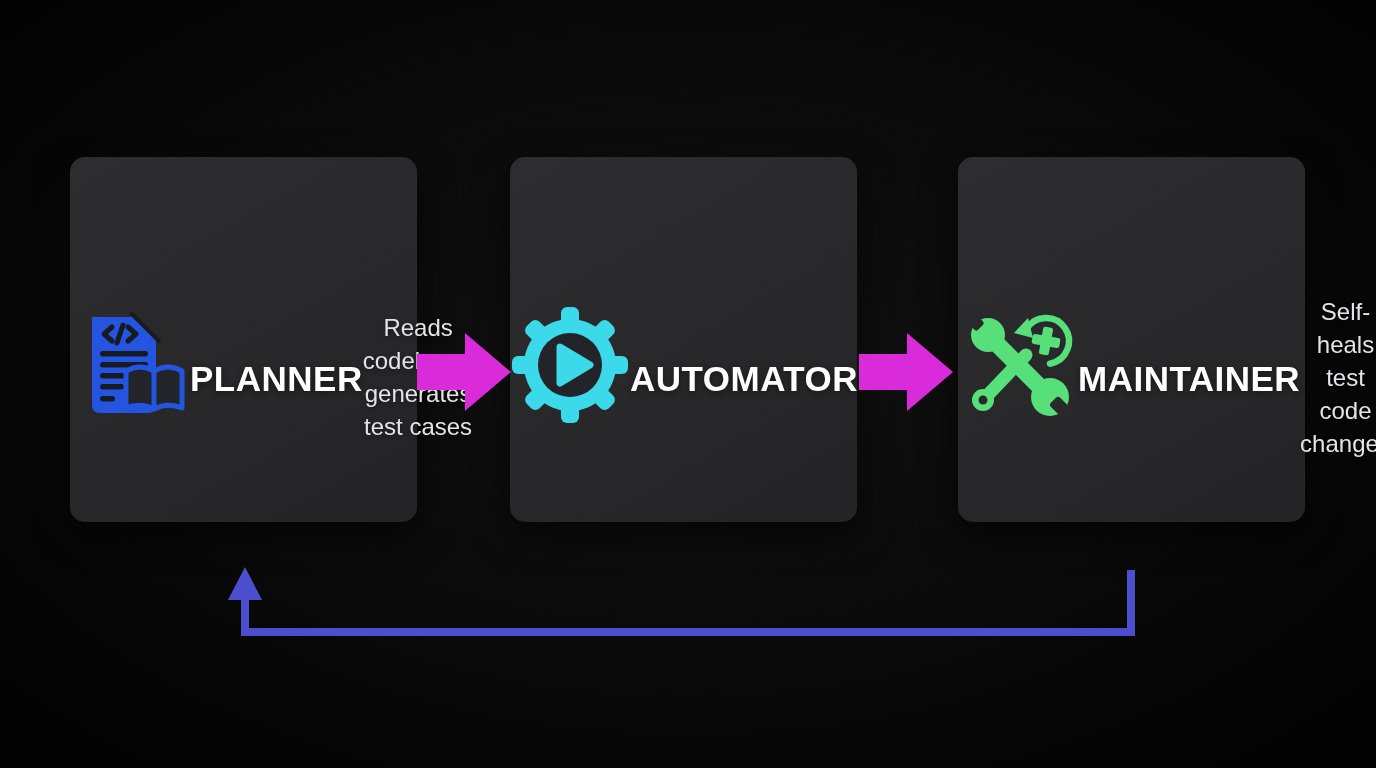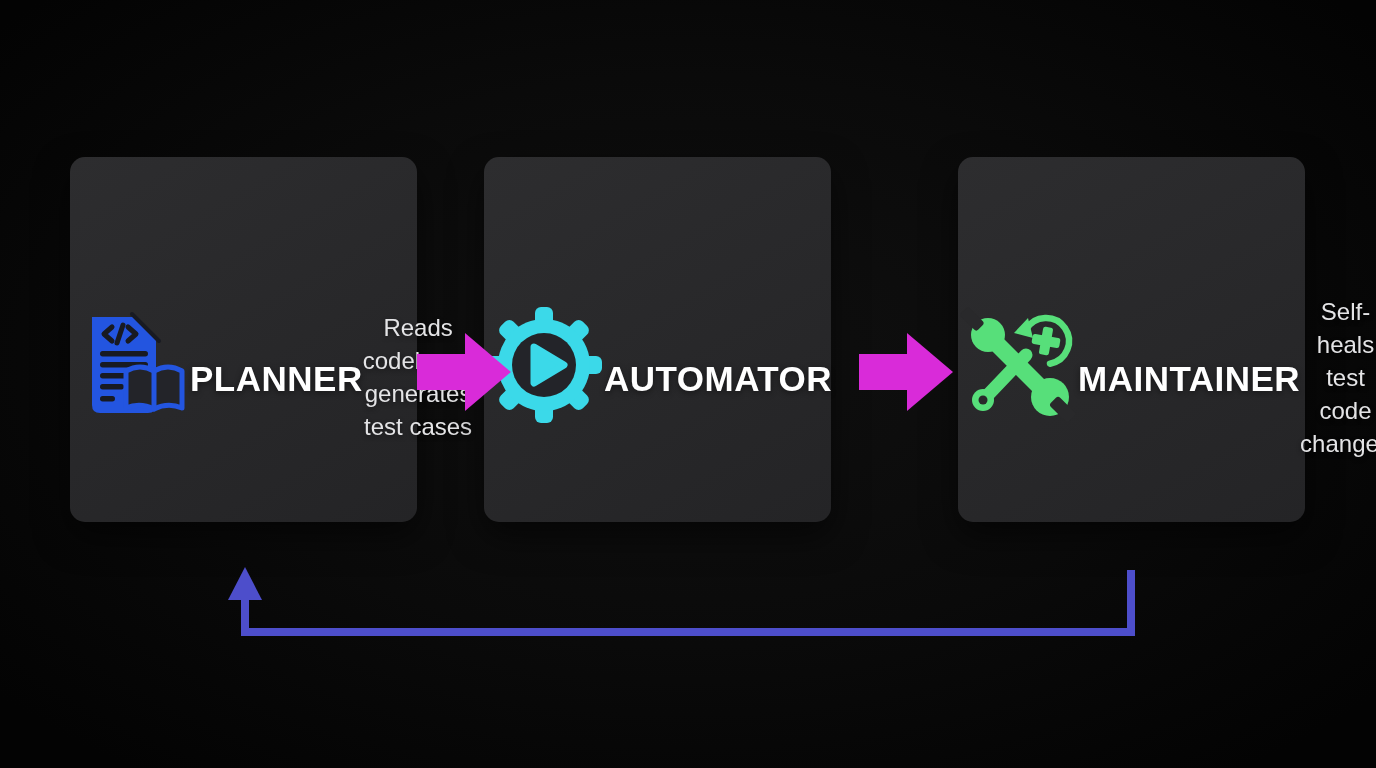--- a/index.html
+++ b/index.html
@@ -31,21 +31,21 @@
     position:absolute;
     top:157px;
     width:347px;height:365px;
     background:linear-gradient(150deg,#2d2d2f 0%,#28282a 55%,#242426 100%);
     border-radius:15px;
     box-shadow:0 14px 34px rgba(0,0,0,0.55);
     display:flex;flex-direction:row;align-items:center;
     padding-top:50px;
   }
   .card.pos-0{left:70px;}
-  .card.pos-1{left:484px;}
+  .card.pos-1{left:510px;}
   .card.pos-2{left:958px;}
   .icon-wrap{width:120px;height:120px;flex:0 0 auto;}
   .card-title{
     margin-top:28px;
     font-size:35px;
     font-weight:800;
     letter-spacing:0.5px;
     color:var(--title);
     text-align:center;
     text-shadow:0 2px 6px rgba(0,0,0,0.45);

